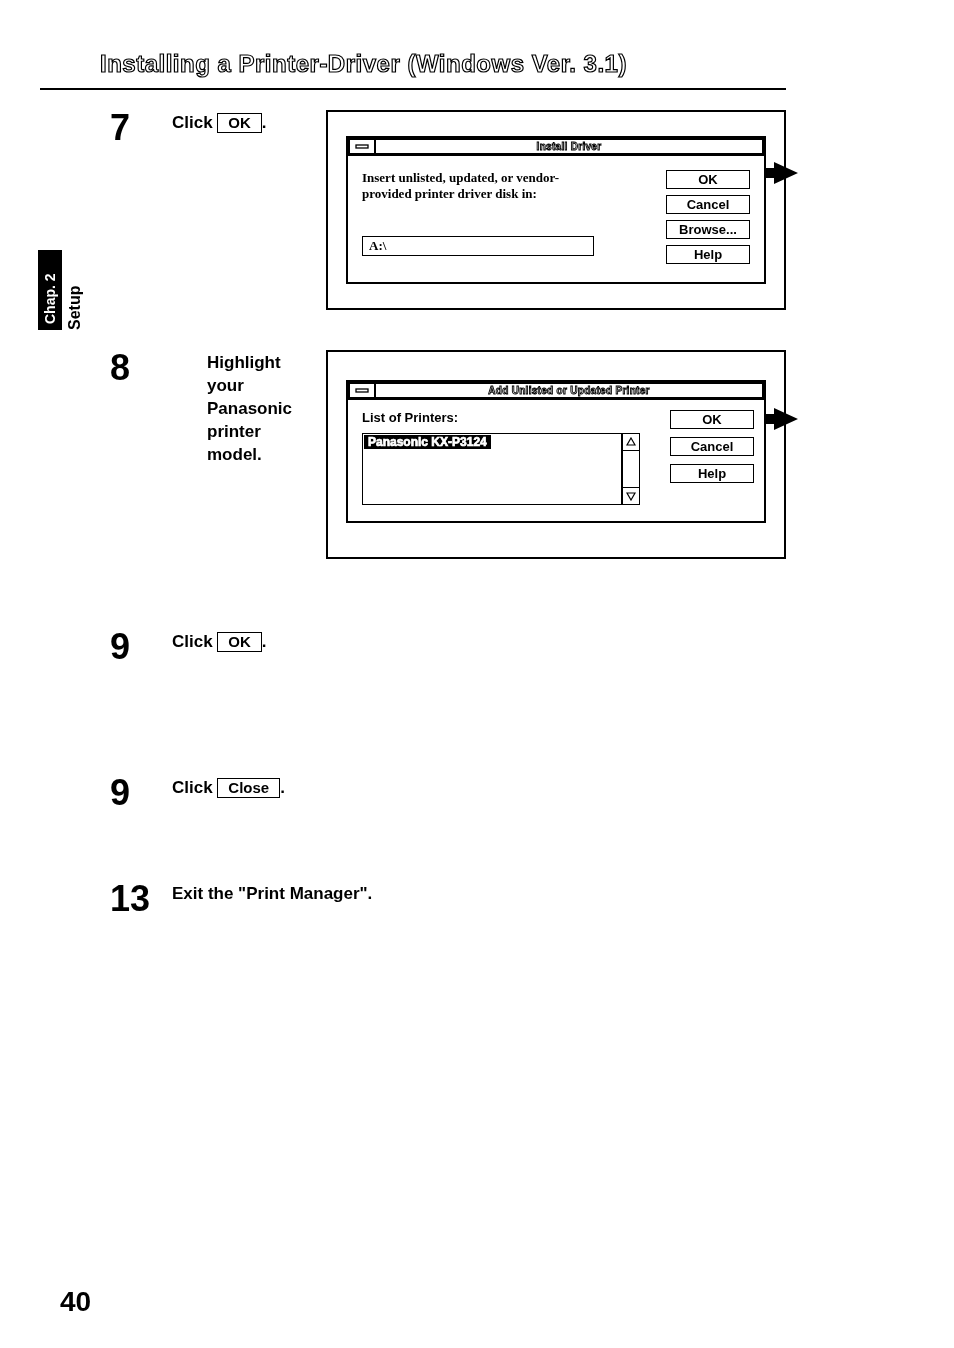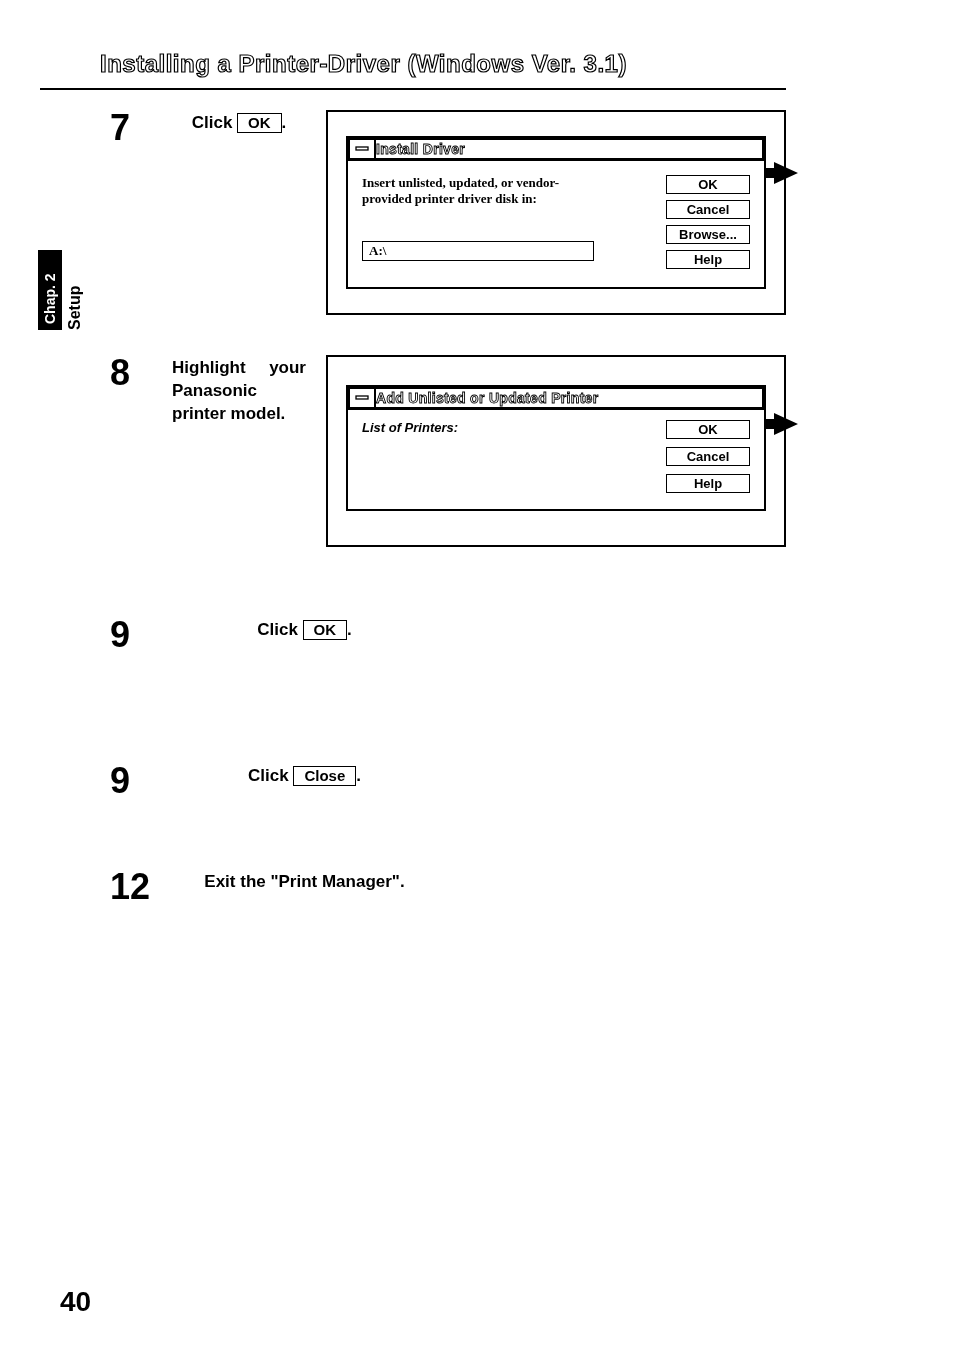--- a/index.html
+++ b/index.html
@@ -80,21 +80,20 @@
     min-width: 44px;
     text-align: left;
   }
   .steptext {
     font-size: 17px;
     font-weight: bold;
     line-height: 1.35;
     flex: 1;
     max-width: 265px;
     padding-top: 2px;
-    text-align: center;
   }
   .btnframe {
     display: inline-block;
     border: 1.5px solid #000;
     padding: 0 10px;
     font-weight: bold;
     font-size: 15px;
     line-height: 1.2;
   }
   .screenshot {
@@ -120,22 +119,22 @@
     display: flex;
     align-items: center;
     justify-content: center;
     font-size: 12px;
     font-weight: bold;
   }
   .dlg-title {
     flex: 1;
     border: 2px solid #000;
     border-left: none;
-    text-align: left;
-    font-size: 14px;
+    text-align: center;
+    font-size: 10px;
     font-weight: bold;
     padding: 1px 0;
     color: #fff;
     -webkit-text-stroke: 0.9px #000;
     letter-spacing: 0.3px;
   }
   .dlg-body {
     padding: 14px 14px 18px 14px;
     display: flex;
     gap: 14px;
@@ -208,21 +207,21 @@
     justify-content: center;
     font-size: 10px;
     cursor: pointer;
   }
   .scroll-track {
     flex: 1;
     border-left: 1.5px solid #000;
     border-right: 1.5px solid #000;
   }
   .dlg2-right { display: flex; flex-direction: column; gap: 8px; margin-left: 16px; }
-  .label-small { font-size: 13px; font-weight: bold; margin-bottom: 8px; font-style: italic; }
+  .label-small { font-size: 13px; font-weight: bold; margin-bottom: 8px; }
   .page-num {
     position: absolute;
     left: 60px;
     bottom: 30px;
     font-size: 28px;
     font-weight: 900;
   }
   .step7-row, .step8-row { display:flex; gap: 10px; align-items: flex-start; }
   .shot-col { width: 470px; }
 </style>
@@ -281,36 +280,54 @@
           </span>
         </div>
       </div>
     </div>
 
     <div style="height:40px;"></div>
 
     <div class="step8-row">
       <div class="step" style="flex:1; margin-bottom:0;">
         <div class="stepnum">8</div>
-        <div class="steptext" style="text-align:justify;">Highlight your Panasonic printer model.</div>
+        <div class="steptext" style="text-align:justify;margin-left:35px;">Highlight your Panasonic printer model.</div>
       </div>
       <div class="shot-col">
         <div class="screenshot" style="position:relative; padding:28px 18px 34px 18px;">
           <div class="dialog">
             <div class="dlg-titlebar">
               <div class="sysbox">
                 <svg width="14" height="6">
                     <rect x="1" y="1" width="12" height="3" fill="none" stroke="#000" stroke-width="1.3"></rect>
                   </svg>
               </div>
               <div class="dlg-title">Add Unlisted or Updated Printer</div>
             </div>
             <div class="dlg-body" style="padding:10px 14px 16px 14px;">
               <div style="flex:1;">
                 <div class="label-small">List of Printers:</div>
+                <div class="listbox-wrap">
+                  <div class="listbox">
+                    <span class="list-sel">Panasonic KX-P3124</span>
+                  </div>
+                  <div class="scroll">
+                    <div class="scroll-btn">
+                      <svg width="10" height="10">
+                          <polygon points="5,1 9,8 1,8" fill="none" stroke="#000" stroke-width="1.2"></polygon>
+                        </svg>
+                    </div>
+                    <div class="scroll-track"></div>
+                    <div class="scroll-btn">
+                      <svg width="10" height="10">
+                          <polygon points="1,2 9,2 5,9" fill="none" stroke="#000" stroke-width="1.2"></polygon>
+                        </svg>
+                    </div>
+                  </div>
+                </div>
               </div>
               <div class="dlg2-right">
                 <div class="win-btn">OK</div>
                 <div class="win-btn">Cancel</div>
                 <div class="win-btn">Help</div>
               </div>
             </div>
           </div>
           <span class="arrow-right" style="right:-14px; top:56px;">
             <svg width="34" height="22">
@@ -338,20 +355,20 @@
     <div class="step">
       <div class="stepnum">9</div>
       <div class="steptext">
         <span>Click </span><span class="btnframe">Close</span><span>.</span>
       </div>
     </div>
 
     <div style="height:40px;"></div>
 
     <div class="step">
-      <div class="stepnum">12</div>
+      <div class="stepnum">13</div>
       <div class="steptext">Exit the "Print Manager".</div>
     </div>
 
   </div>
 
   <div class="page-num">40</div>
 </div>
 
 </body></html>

